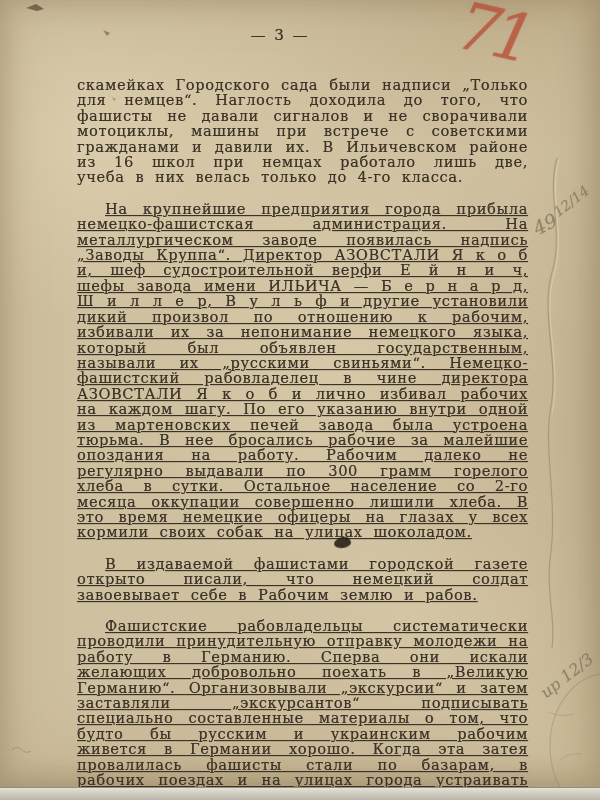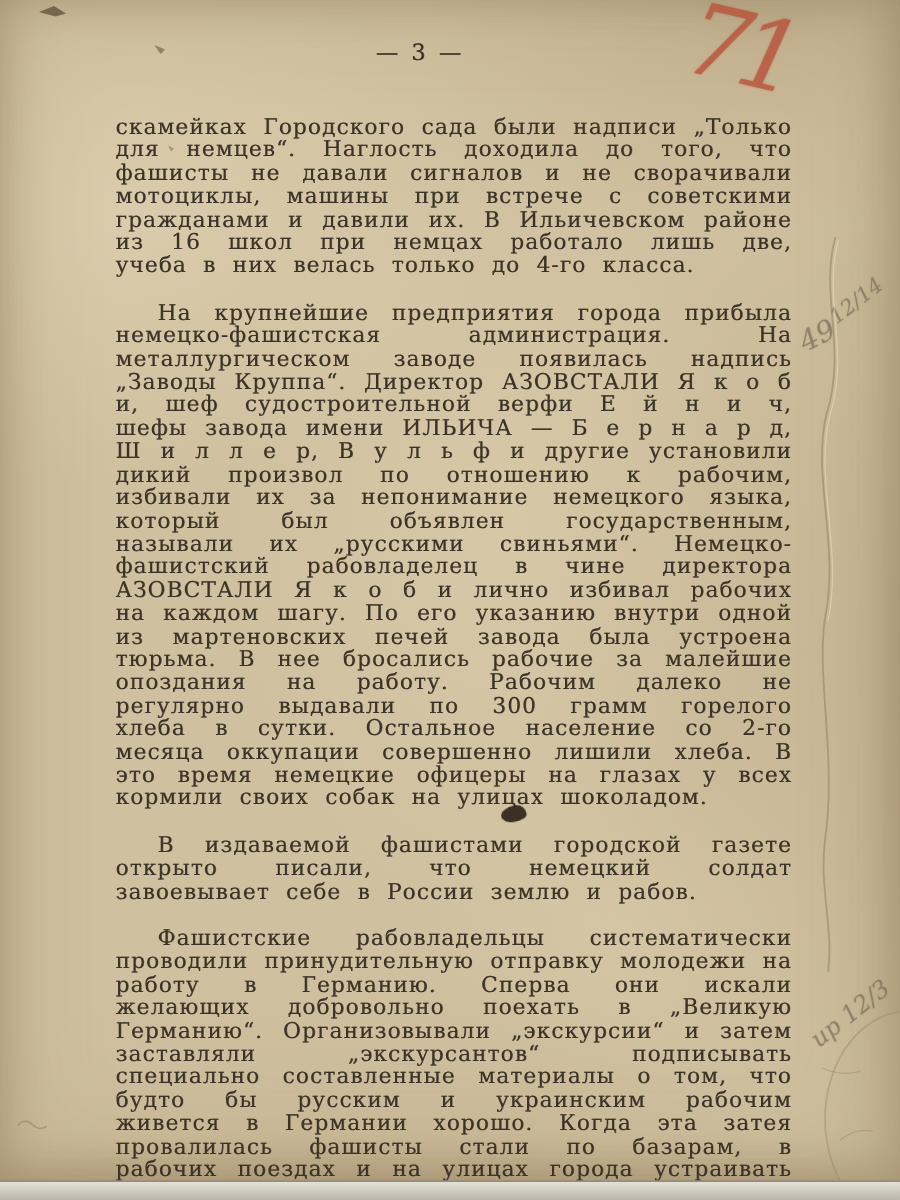--- a/index.html
+++ b/index.html
@@ -46,21 +46,21 @@
     width: 483px;
     color: #3b3327;
     font-size: 14.5px;
     line-height: 15.4px;
     text-align: justify;
     letter-spacing: 0.7px;
     word-spacing: 5.5px;
     text-shadow: 0.3px 0.3px 0.4px rgba(55,47,35,0.55);
   }
   .para { margin: 16px; }
-  .para.indent { text-indent: 28px; }
+  .para.indent { text-indent: 28px; text-decoration: underline; }
   
   .red-mark {
     position: absolute; left: 458px; top: -6px;
     font-family: "DejaVu Serif", serif;
     font-style: italic;
     font-size: 66px;
     letter-spacing: -7px;
     color: rgba(183,86,61,0.72);
     transform: rotate(13deg);
     text-shadow: 0 0 1.5px rgba(183,86,61,0.45);
@@ -102,21 +102,21 @@
 
 <div class="photo">
 
   <div class="paper">
 
     <div class="page-number">— 3 —</div>
 
     <div class="textblock">
       <p class="para">скамейках Городского сада были надписи „Только для немцев“. Наглость доходила до того, что фашисты не давали сигналов и не сворачивали мотоциклы, машины при встрече с советскими гражданами и давили их. В Ильичевском районе из 16 школ при немцах работало лишь две, учеба в них велась только до 4-го класса.</p>
       <p class="para indent">На крупнейшие предприятия города прибыла немецко-фашистская администрация. На металлургическом заводе появилась надпись „Заводы Круппа“. Директор АЗОВСТАЛИ Я к о б и, шеф судостроительной верфи Е й н и ч, шефы завода имени ИЛЬИЧА — Б е р н а р д, Ш и л л е р, В у л ь ф и другие установили дикий произвол по отношению к рабочим, избивали их за непонимание немецкого языка, который был объявлен государственным, называли их „русскими свиньями“. Немецко-фашистский рабовладелец в чине директора АЗОВСТАЛИ Я к о б и лично избивал рабочих на каждом шагу. По его указанию внутри одной из мартеновских печей завода была устроена тюрьма. В нее бросались рабочие за малейшие опоздания на работу. Рабочим далеко не регулярно выдавали по 300 грамм горелого хлеба в сутки. Остальное население со 2-го месяца оккупации совершенно лишили хлеба. В это время немецкие офицеры на глазах у всех кормили своих собак на улицах шоколадом.</p>
-      <p class="para indent">В издаваемой фашистами городской газете открыто писали, что немецкий солдат завоевывает себе в России землю и рабов.</p>
+      <p class="para indent">В издаваемой фашистами городской газете открыто писали, что немецкий солдат завоевывает себе в Рабочим землю и рабов.</p>
       <p class="para indent">Фашистские рабовладельцы систематически проводили принудительную отправку молодежи на работу в Германию. Сперва они искали желающих добровольно поехать в „Великую Германию“. Организовывали „экскурсии“ и затем заставляли „экскурсантов“ подписывать специально составленные материалы о том, что будто бы русским и украинским рабочим живется в Германии хорошо. Когда эта затея провалилась фашисты стали по базарам, в рабочих поездах и на улицах города устраивать облавы. Захваченную там молодежь принудительно, партиями, отправляли в рабство в Германию. При отправке в немецкое рабство молодежи захваченной в результате облав, родители не допускались к эшелонам даже для прощания.</p>
       <p class="para indent">По далеко неполным данным еще к маю 1943 года было увезено в фашистское рабство из города до 60 тысяч человек. Чтобы избежать отправки в Германию молодежь калечила себя разными способами, обливались кислотой, рубили себе пальцы, вызывали искусственную чесотку,</p>
     </div>
 
     <div class="red-mark">71</div>
 
     <div class="pencil pencil-a">12/14</div>
 
     <div class="pencil pencil-b">49</div>
 

